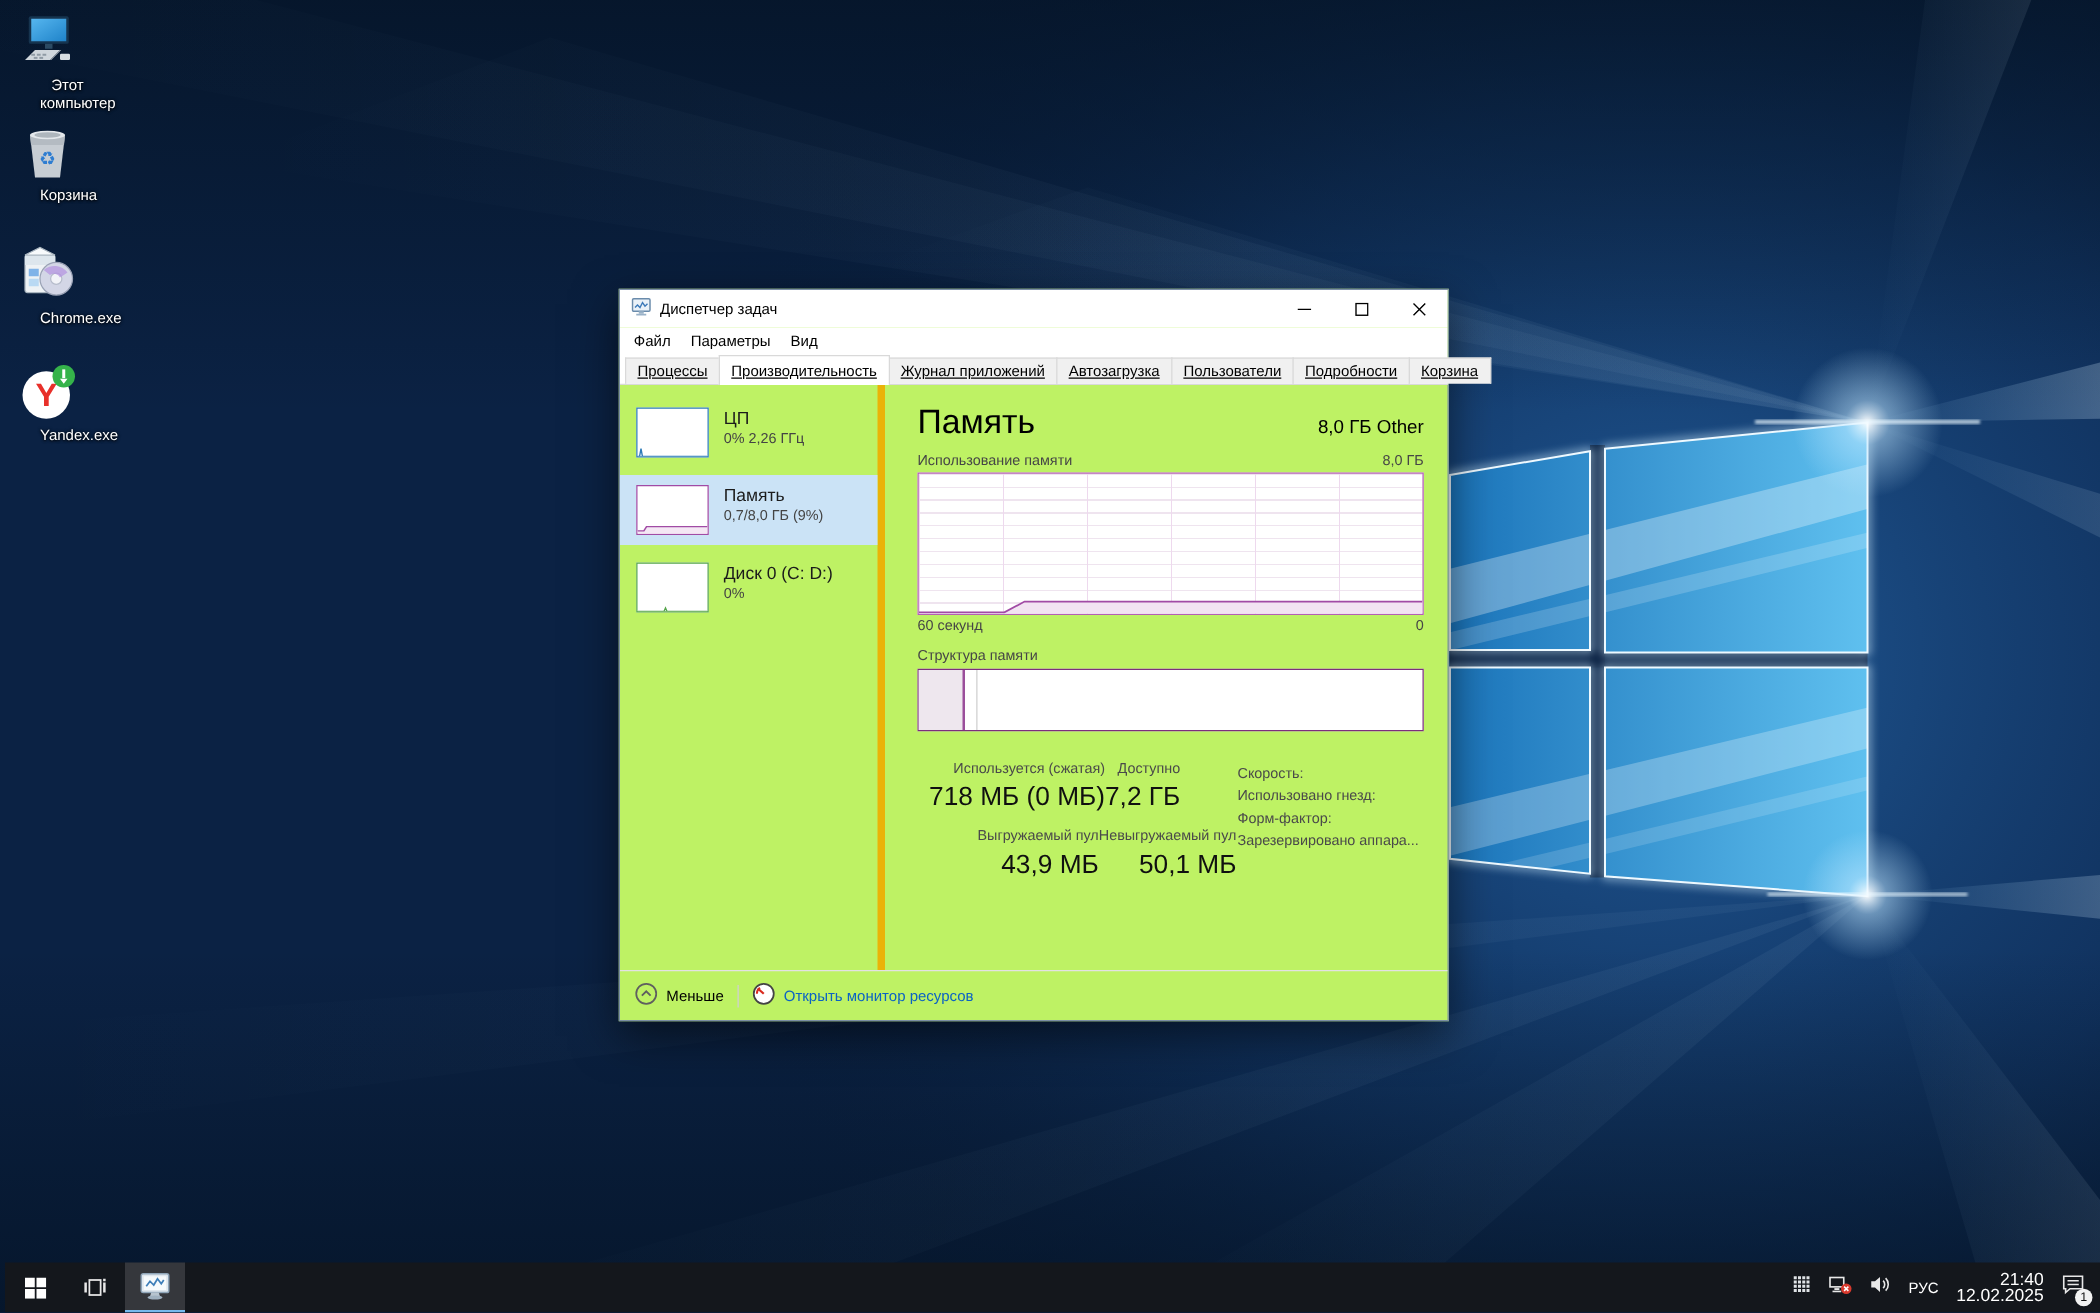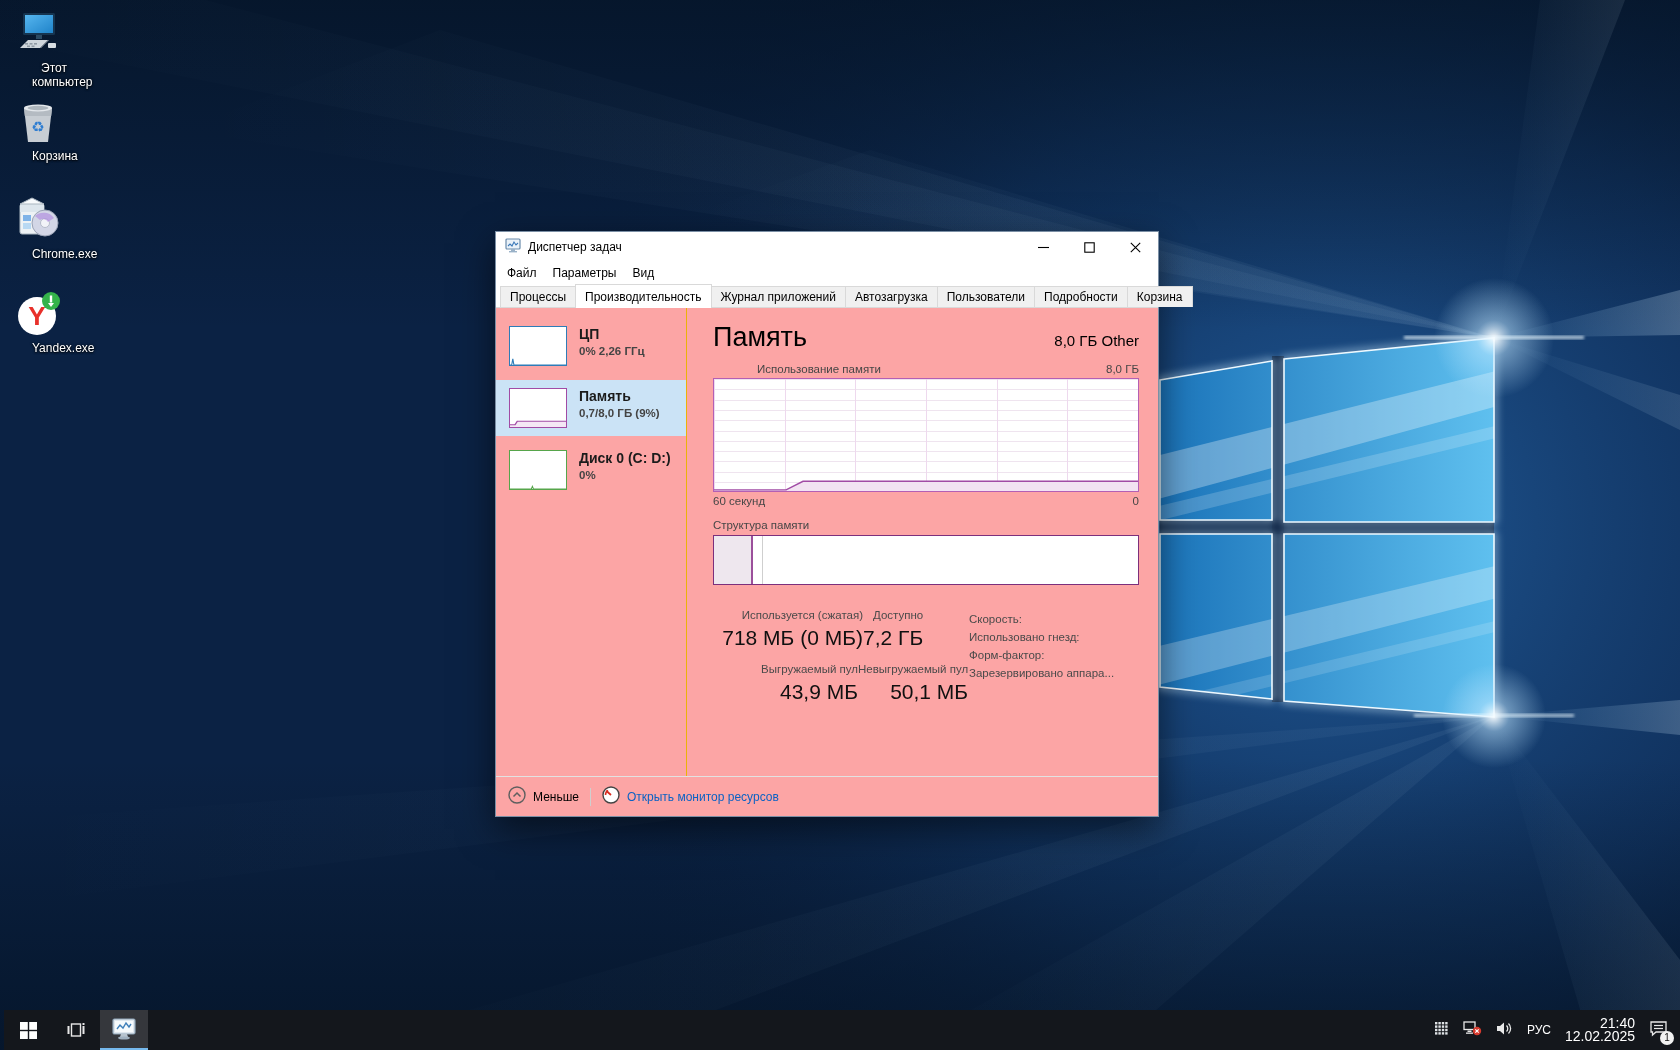--- a/index.html
+++ b/index.html
@@ -16,58 +16,58 @@
   .desktop-icon { position:absolute; left:0; width:76px; text-align:center; cursor:default; }
   .desktop-icon .glyph { width:48px; height:48px; margin:0 auto; }
   .desktop-icon .dlabel {
     margin-top:3px; font-size:12px; line-height:14px; color:#fff;
     text-shadow:0 1px 2px rgba(0,0,0,.95), 0 0 3px rgba(0,0,0,.8);
     margin-left:32px;
   }
   
   .window {
     position:absolute; left:495px; top:231px; width:664px; height:586px;
-    background:#fca5a5; border:1px solid #7b8fa5;
+    background:#bef264; border:1px solid #7b8fa5;
     box-shadow:0 12px 34px rgba(0,0,0,.55);
     display:flex; flex-direction:column;
     font-size:12px; color:#000;
   }
   .titlebar { height:30px; flex:none; display:flex; align-items:center; padding-left:9px; gap:7px; background:#fff; }
   .title-text { font-size:12px; }
   .controls { margin-left:auto; display:flex; align-self:stretch; }
   .ctrl { width:46px; display:flex; align-items:center; justify-content:center; }
   .ctrl svg { display:block; }
   .menubar { height:22px; flex:none; display:flex; align-items:center; padding-left:3px; background:#fff; }
   .menu-item { padding:2px 8px; }
   .tabstrip { height:24px; flex:none; display:flex; align-items:flex-end; padding-left:4px; border-bottom:1px solid #d9d9d9; background:#fff; }
   .tab {
     background:#f0f0f0; border:1px solid #d9d9d9; border-bottom:none;
-    padding:3px 9px; margin-right:-1px; white-space:nowrap; position:relative;
+    padding:3px 9px; margin-right:-1px; white-space:nowrap; position:relative;text-decoration:underline;
   }
   .tab.active { background:#fff; z-index:2; padding-top:5px; margin-bottom:-1px; padding-bottom:4px; }
   .body { flex:1; display:flex; min-height:0; }
-  .sidebar { width:191px; flex:none; border-right:1px solid #eab308; padding-top:10px;font-weight:bold; }
+  .sidebar { width:212px; flex:none; border-right:6px solid #eab308; padding-top:10px; }
   .side-item { display:flex; gap:12px; padding:8px 6px 8px 13px; margin-bottom:6px; align-items:flex-start; }
   .side-item.selected { background:#cbe3f6; }
   .thumb { width:58px; height:40px; flex:none; background:#fff; }
   .thumb svg { display:block; width:100%; height:100%; }
   .t-cpu  { border:1px solid #2e7cb8; }
   .t-mem  { border:1px solid #a14ba5; }
   .t-disk { border:1px solid #56a54b; }
   .c-cpu  { stroke:#2e7cb8; }
   .c-mem  { stroke:#a14ba5; } .f-mem { fill:#f4e7f4; }
   .c-disk { stroke:#56a54b; }
   .side-title { font-size:14px; color:#1b1b1b; line-height:17px; }
   .side-sub { font-size:11.5px; color:#444; margin-top:2px; }
   .main { flex:1; padding:14px 19px 0 26px; position:relative; min-width:0; }
   .main-header { display:flex; align-items:baseline; }
   .main-title { font-size:27px; font-weight:300; }
   .main-cap { margin-left:auto; font-size:15px; }
   .caption-row, .axis-row { display:flex; justify-content:space-between; font-size:11.5px; color:#464646; }
-  .caption-row { margin-top:10px;margin-left:44px; }
+  .caption-row { margin-top:10px; }
   .graph {
     height:114px; margin-top:3px; border:1px solid #b45fb4; position:relative; background:#fff;
     background-image:
       repeating-linear-gradient(to right, #eed9ee 0, #eed9ee 1px, transparent 1px, transparent 16.666%),
       repeating-linear-gradient(to bottom, #efe4ef 0, #efe4ef 1px, transparent 1px, transparent 10.3px);
   }
   .graph svg { position:absolute; inset:0; width:100%; height:100%; }
   .axis-row { margin-top:3px; }
   .comp-label { font-size:11.5px; color:#464646; margin-top:12px; }
   .comp-bar { height:50px; border:1px solid #7c2f7c; margin-top:4px; position:relative; background:#fff; }

